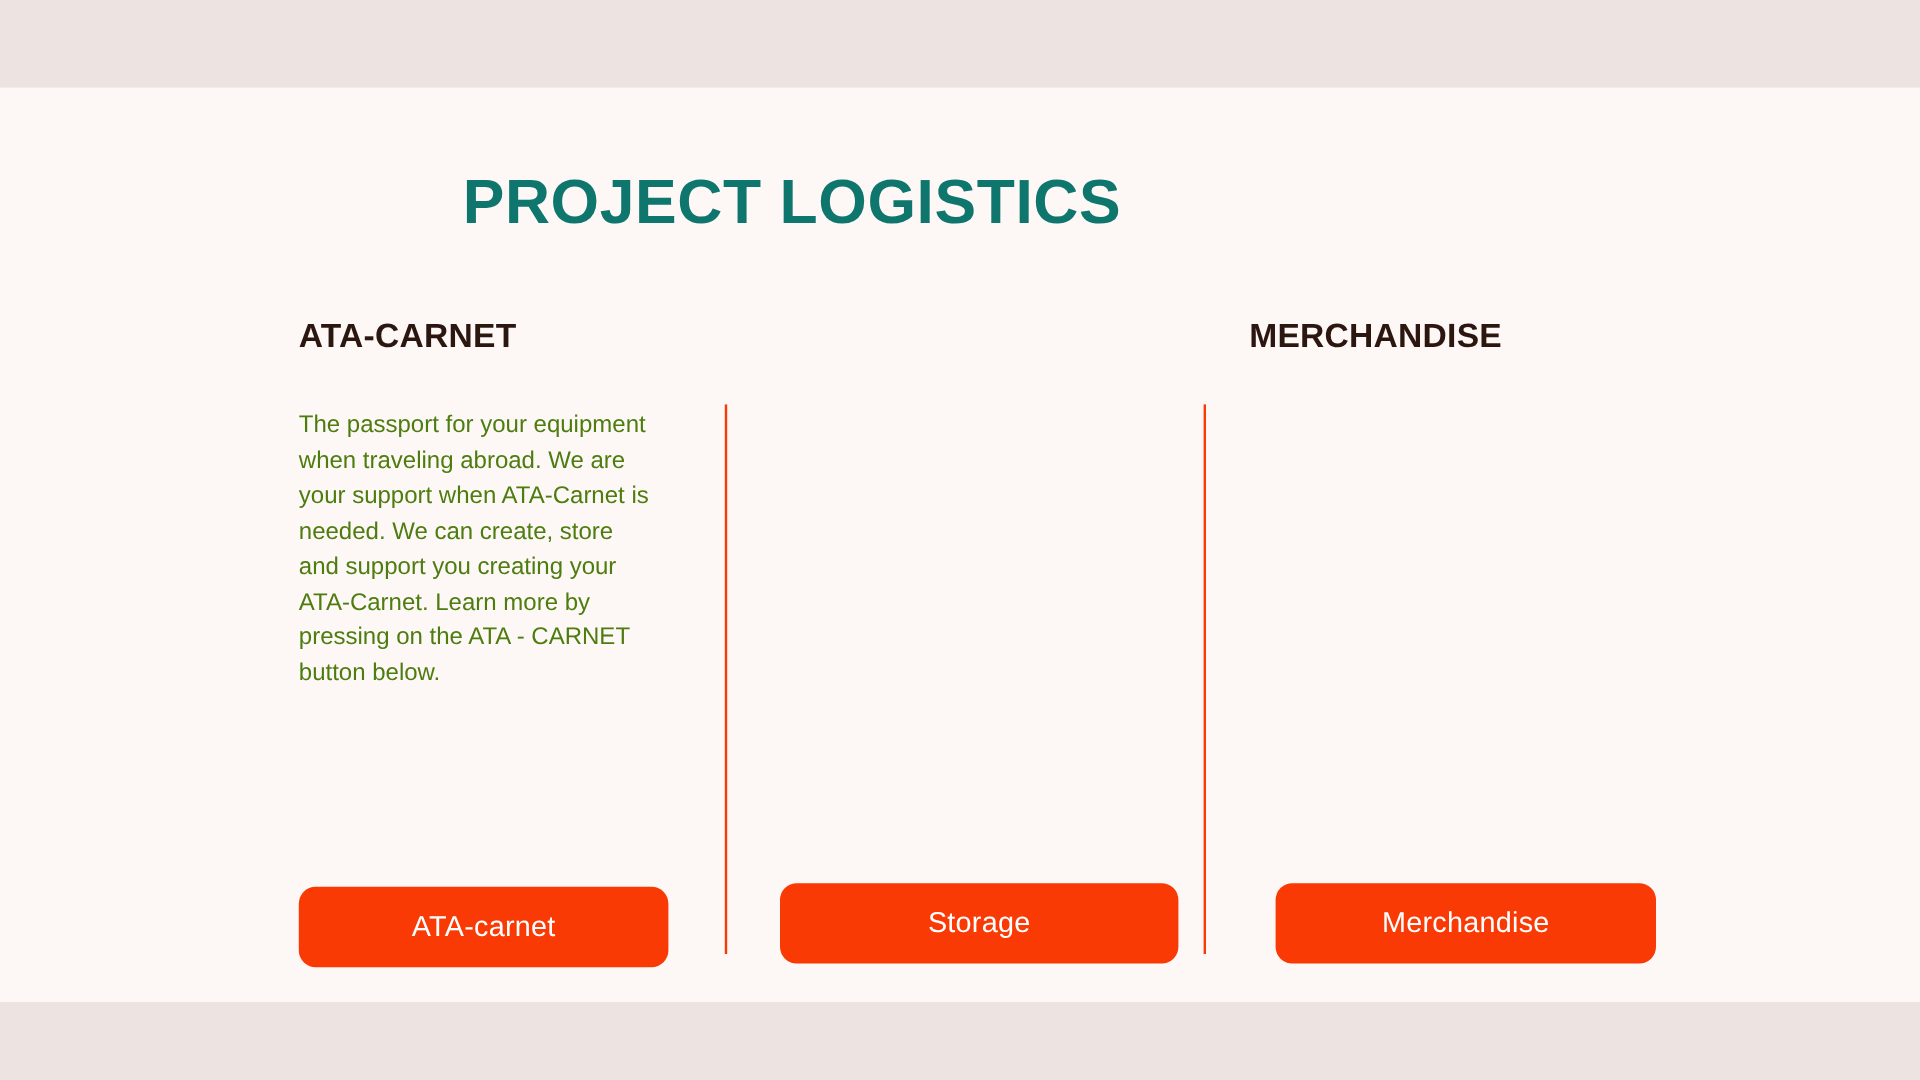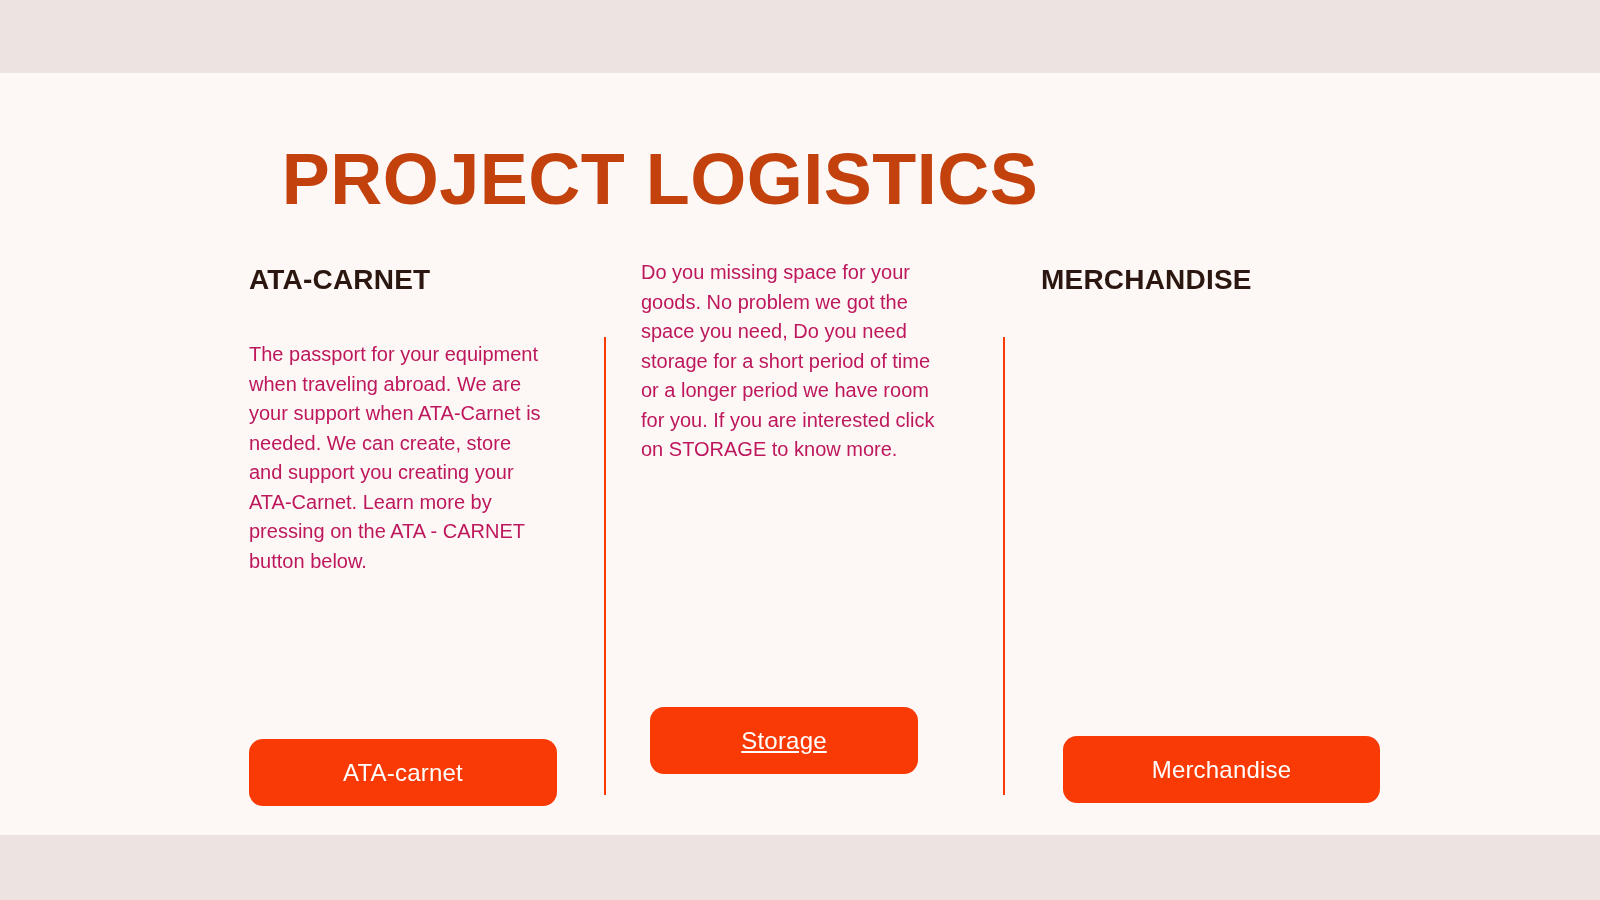--- a/index.html
+++ b/index.html
@@ -48,24 +48,24 @@
     background: #FDF7F5;
   }
 
   .section-title {
     position: absolute;
     left: 0; top: 70px;
     width: 1320px;
     text-align: center;
     font-family: "Liberation Sans", sans-serif;
     font-weight: 700;
-    font-size: 72px;
+    font-size: 52px;
     letter-spacing: 0.5px;
     line-height: 1.0;
-    color: #c2410c;
+    color: #0f766e;
     text-transform: uppercase;
   }
 
   .columns {
     position: absolute;
     left: 249px;
     top: 185px;
     width: 1131px;
     height: 475px;
   }
@@ -92,21 +92,21 @@
 
   .col-0 .col-title,
   .col-2 .col-title { margin-bottom: 38px; }
   .col-1 .col-title { margin-bottom: 31px; }
 
   .col-body {
     font-family: "Liberation Sans", sans-serif;
     font-weight: 400;
     font-size: 20px;
     line-height: 29.5px;
-    color: #be185d;
+    color: #4d7c0f;
   }
 
   .divider {
     position: absolute;
     top: 264px;
     width: 2px;
     height: 458px;
     background: #F93A05;
   }
   .divider-1 { left: 604px; }
@@ -125,21 +125,21 @@
     font-family: "Liberation Sans", sans-serif;
     font-weight: 400;
     font-size: 24px;
     letter-spacing: 0.2px;
     cursor: pointer;
     text-align: center;
     padding: 0;
   }
 
   .btn-ata   { left: 249px;  top: 666px; width: 308px; }
-  .btn-stor  { left: 650px;  top: 634px; width: 268px; text-decoration: underline; }
+  .btn-stor  { left: 650px;  top: 663px; width: 332px; }
   .btn-merch { left: 1063px; top: 663px; width: 317px; }
 </style>
 </head>
 <body>
 
 <div class="page">
 
   <div class="band-top"></div>
 
   <div class="section">
@@ -147,21 +147,20 @@
     <h1 class="section-title">PROJECT LOGISTICS</h1>
 
     <div class="columns">
 
       <div class="col col-0">
         <h2 class="col-title">ATA-CARNET</h2>
         <p class="col-body">The passport for your equipment when traveling abroad. We are your support when ATA-Carnet is needed. We can create, store and support you creating your ATA-Carnet. Learn more by pressing on the ATA - CARNET button below.</p>
       </div>
 
       <div class="col col-1">
-        <p class="col-body">Do you missing space for your goods. No problem we got the space you need, Do you need storage for a short period of time or a longer period we have room for you. If you are interested click on STORAGE to know more.</p>
       </div>
 
       <div class="col col-2">
         <h2 class="col-title">MERCHANDISE</h2>
       </div>
 
     </div>
 
     <div class="divider divider-1"></div>
     <div class="divider divider-2"></div>

